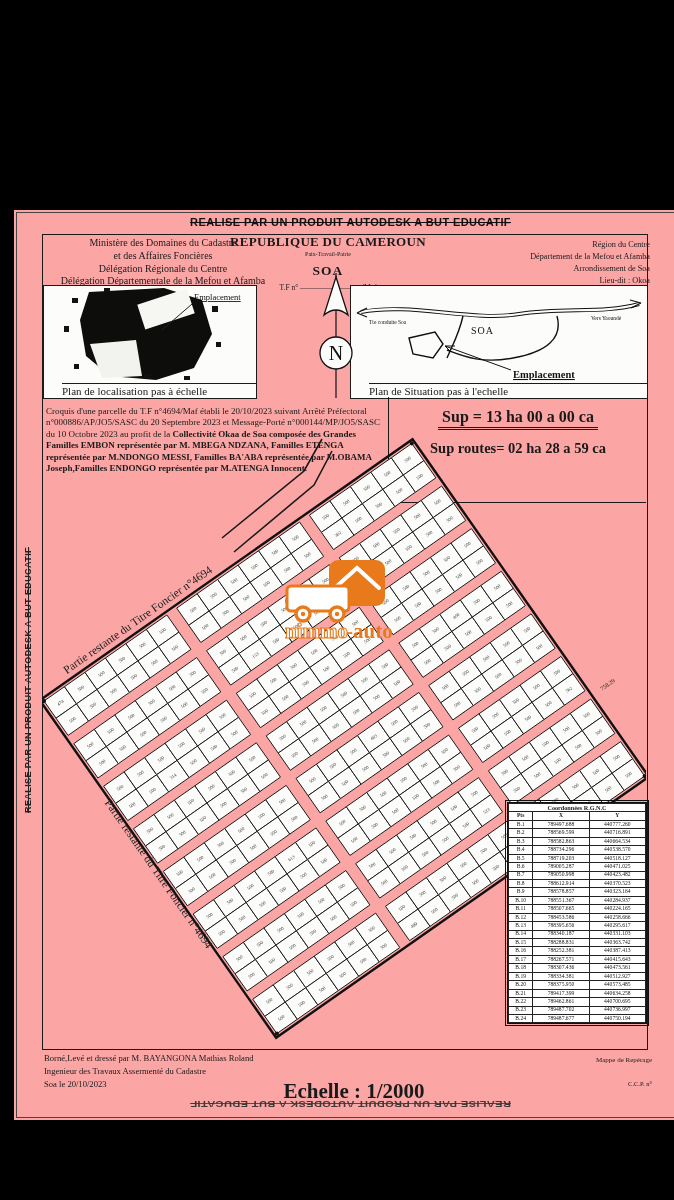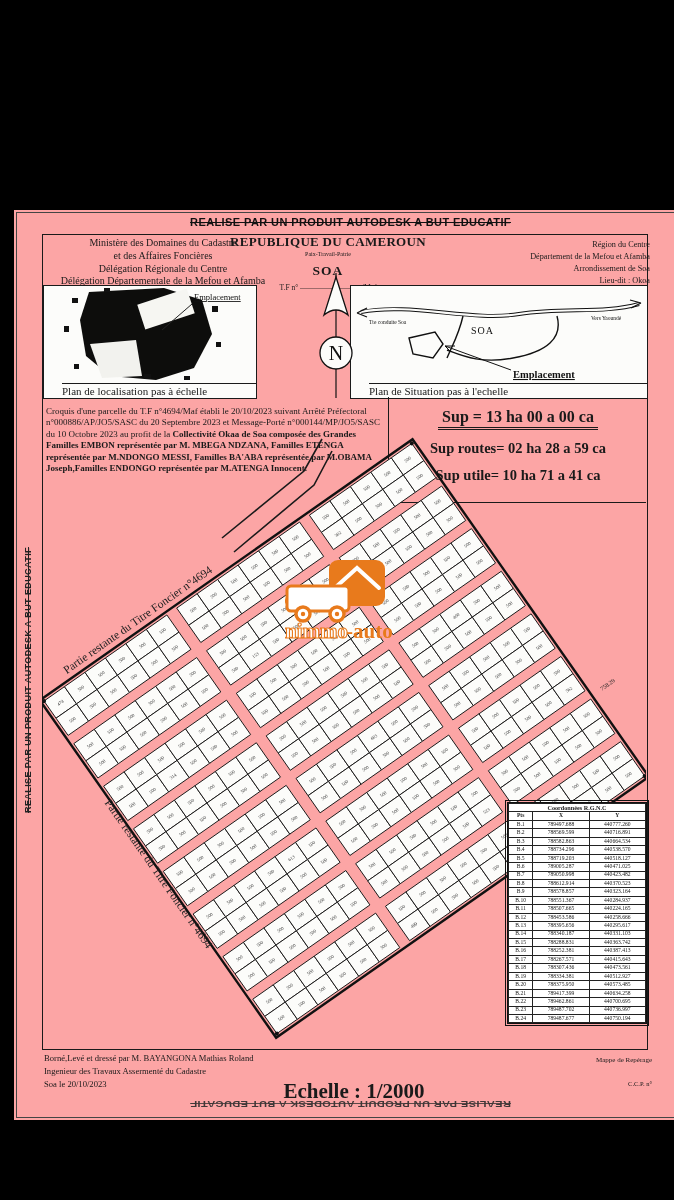--- a/index.html
+++ b/index.html
@@ -129,21 +129,20 @@
     <circle cx="22" cy="82" r="16" fill="#fcfcfa" stroke="#111" stroke-width="1.3"></circle>
     <text x="22" y="89" font-size="20" text-anchor="middle" fill="#111">N</text>
   </svg>
 
   <div class="abs croquis"><span>Croquis d'une parcelle du T.F n°4694/Maf établi le 20/10/2023 suivant Arrêté Préfectoral n°000886/AP/JO5/SASC du 20 Septembre 2023 et Message-Porté n°000144/MP/JO5/SASC du 10 Octobre 2023 au profit de la </span><b>Collectivité Okaa de Soa composée des Grandes Familles EMBON représentée par M. MBEGA NDZANA, Familles ETENGA représentée par M.NDONGO MESSI, Familles BA'ABA représentée par M.OBAMA Joseph,Familles ENDONGO représentée par M.ATENGA Innocent.</b></div>
   <div class="abs vline-sup"></div>
   <div class="abs hline-sup"></div>
   <div class="abs sup">
     <span class="sup-total">Sup = 13 ha 00 a 00 ca</span>
     <div class="sup-line">Sup routes= 02 ha 28 a 59 ca</div>
-    <div class="sup-line">Sup utile= 10 ha 71 a 41 ca</div>
   </div>
 
   <svg class="abs map" viewBox="0 0 604 615">
     <g stroke="#1a1a1a" stroke-width="1.6" fill="none">
       <path d="M180,105 L262,38 L280,6"></path>
       <path d="M192,119 L272,52 L290,18"></path>
     </g>
     <g id="lot-grid" transform="translate(2,268) rotate(-35)">
       <rect id="lot-outline" fill="none" stroke="#111" stroke-width="2.4" x="-3" y="-3" width="455" height="412"></rect>
       <g id="lots">

